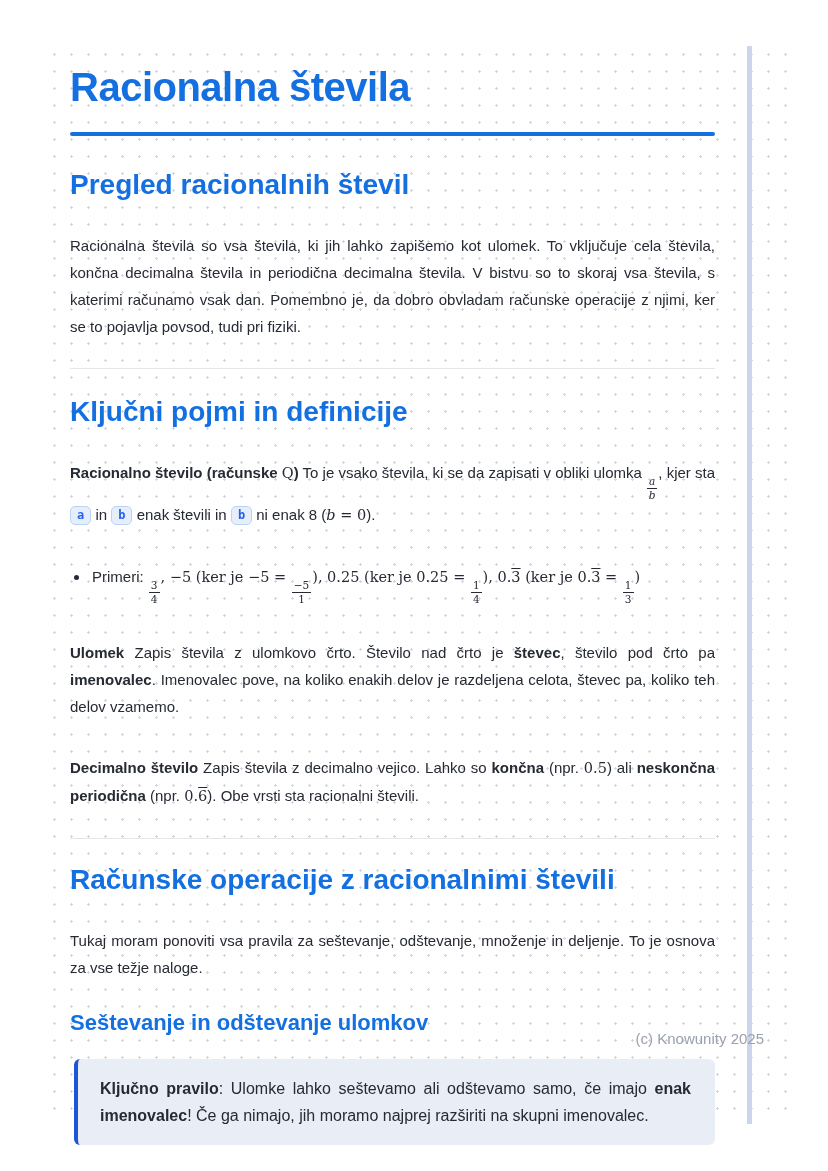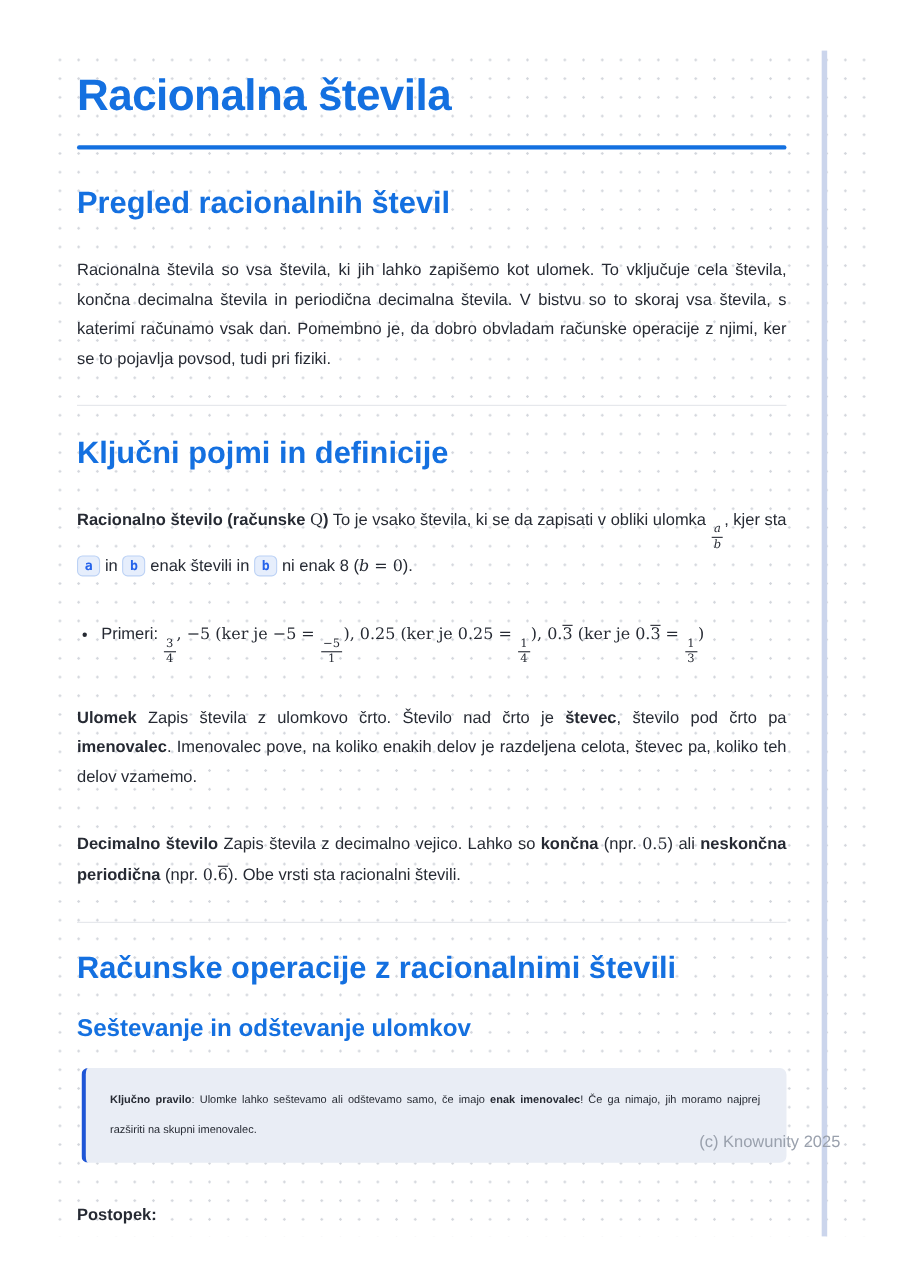--- a/index.html
+++ b/index.html
@@ -55,21 +55,21 @@
     font-size:10.5px; line-height:1.2; margin:0 1px;
   }
   .frac .num { border-bottom:1px solid #262a33; padding:0 2px; }
   .frac.it { font-style:italic; }
   .callout {
     margin-top:24px; margin-left:4px;
     background:var(--callout-bg,#e9edf5);
     border-left:4px solid var(--callout-border,#1e55d6);
     border-radius:6px; padding:16px 24px 16px 22px;
   }
-  .callout p { font-size:10px; line-height:27px; text-align:justify; }
+  .callout p { font-size:16px; line-height:27px; text-align:justify; }
   .postopek { margin-top:30px; font-weight:bold; }
   .footer {
     position:absolute; top:1030px; right:64px;
     font-size:15px; color:#9aa1ad;margin-left:27px;
   }
 </style>
 </head>
 <body>
 
 <div class="page">
@@ -109,20 +109,21 @@
             </span><span class="seg math">)</span></li>
       </ul>
       <p class="body just mt-p3"><span class="seg bold">Ulomek</span><span class="seg"> Zapis števila z ulomkovo črto. Število nad črto je </span><span class="seg bold">števec</span><span class="seg">, število pod črto pa </span><span class="seg bold">imenovalec</span><span class="seg">. Imenovalec pove, na koliko enakih delov je razdeljena celota, števec pa, koliko teh delov vzamemo.</span></p>
       <p class="body just mt-p3"><span class="seg bold">Decimalno število</span><span class="seg"> Zapis števila z decimalno vejico. Lahko so </span><span class="seg bold">končna</span><span class="seg"> (npr. </span><span class="seg math">0.5</span><span class="seg">) ali </span><span class="seg bold">neskončna periodična</span><span class="seg"> (npr. </span><span class="seg math">0.</span><span class="seg math ol">6</span><span class="seg">). Obe vrsti sta racionalni števili.</span></p>
     </section>
 
     <hr class="divider">
 
     <section>
       <h2 class="mt-h2b">Računske operacije z racionalnimi števili</h2>
+      <p class="body just mt-p2">Tukaj moram ponoviti vsa pravila za seštevanje, odštevanje, množenje in deljenje. To je osnova za vse težje naloge.</p>
       <h3 class="mt-h2">Seštevanje in odštevanje ulomkov</h3>
       <div class="callout">
         <p><span class="seg bold">Ključno pravilo</span><span class="seg">: Ulomke lahko seštevamo ali odštevamo samo, če imajo </span><span class="seg bold">enak imenovalec</span><span class="seg">! Če ga nimajo, jih moramo najprej razširiti na skupni imenovalec.</span></p>
       </div>
       <p class="body postopek">Postopek:</p>
     </section>
   </div>
 
   <div class="footer">(c) Knowunity 2025</div>
 </div>

